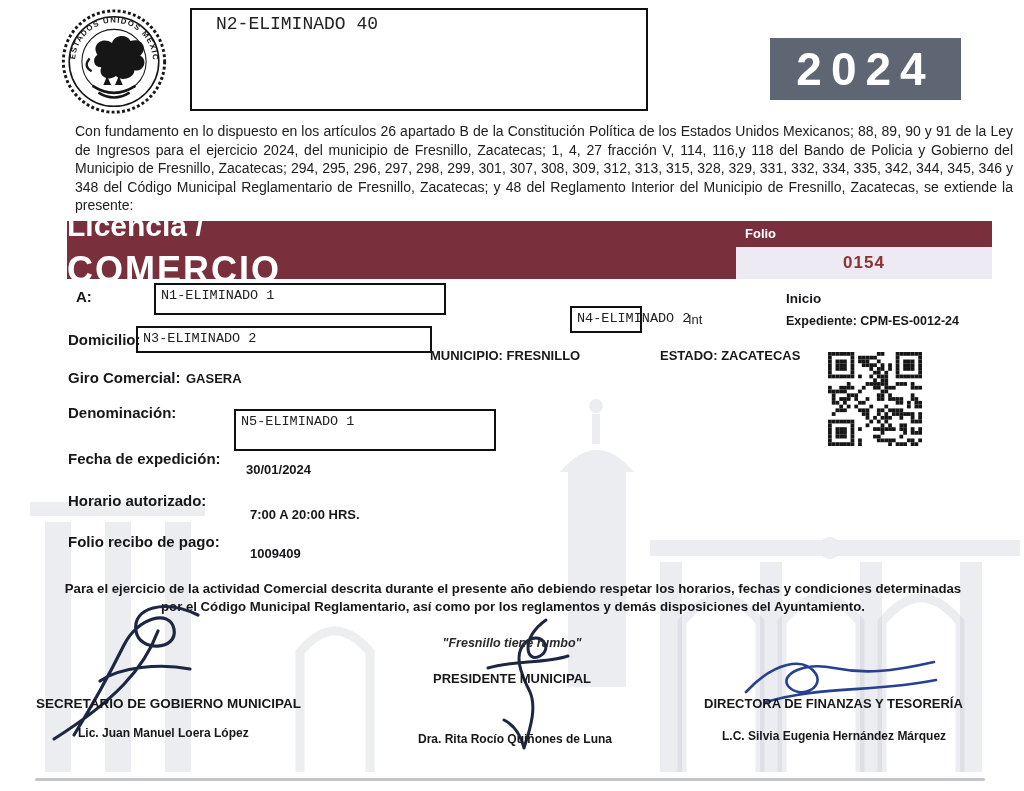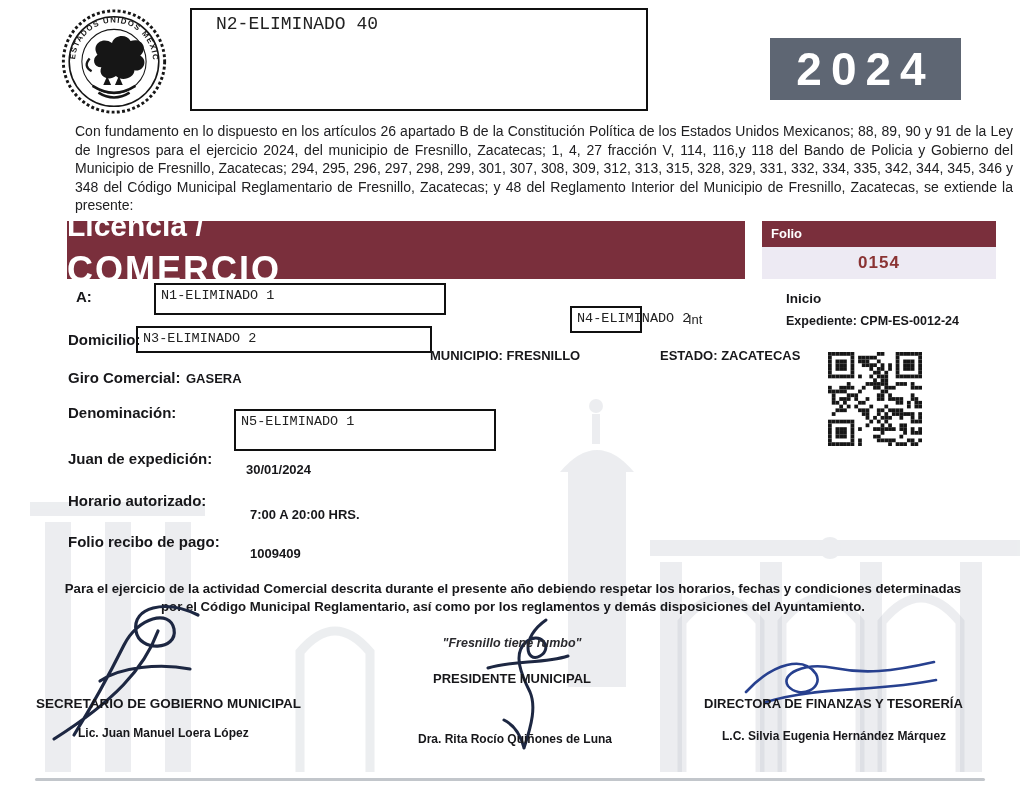--- a/index.html
+++ b/index.html
@@ -80,21 +80,21 @@
 
   <div class="abs year-badge" style="left:770px;top:38px;width:191px;height:62px;">2024</div>
 
   <div class="abs legal" style="left:75px;top:122px;width:938px;">Con fundamento en lo dispuesto en los artículos 26 apartado B de la Constitución Política de los Estados Unidos Mexicanos; 88, 89, 90 y 91 de la Ley de Ingresos para el ejercicio 2024, del municipio de Fresnillo, Zacatecas; 1, 4, 27 fracción V, 114, 116,y 118 del Bando de Policia y Gobierno del Municipio de Fresnillo, Zacatecas; 294, 295, 296, 297, 298, 299, 301, 307, 308, 309, 312, 313, 315, 328, 329, 331, 332, 334, 335, 342, 344, 345, 346 y 348 del Código Municipal Reglamentario de Fresnillo, Zacatecas; y 48 del Reglamento Interior del Municipio de Fresnillo, Zacatecas, se extiende la presente:</div>
 
   <div class="abs banner" style="left:67px;top:221px;width:678px;height:58px;flex-direction:column;">
     <span class="pre">Licencia /</span>
     <span class="main">COMERCIO</span>
   </div>
 
-  <div class="abs folio-wrap" style="left:762px;top:221px;width:234px;height:58px;">
+  <div class="abs folio-wrap" style="left:736px;top:221px;width:256px;height:58px;">
     <div class="folio-top">Folio</div>
     <div class="folio-bot">0154</div>
   </div>
 
   <div class="abs lbl" style="left:76px;top:288px;font-weight:700;">A:</div>
   <div class="abs fbox" style="left:154px;top:283px;width:292px;height:32px;">
     <div class="mono boxtext">N1-ELIMINADO 1</div>
   </div>
   <div class="abs val" style="left:786px;top:291px;font-size:13.5px;">Inicio</div>
 
@@ -397,21 +397,21 @@
         <rect x="80" y="96" width="4" height="4"></rect>
         <rect x="88" y="96" width="4" height="4"></rect>
         <rect x="92" y="96" width="4" height="4"></rect>
       </svg></div>
 
   <div class="abs lbl" style="left:68px;top:404px;">Denominación:</div>
   <div class="abs fbox" style="left:234px;top:397px;width:262px;height:42px;margin-top:12px;">
     <div class="mono boxtext">N5-ELIMINADO 1</div>
   </div>
 
-  <div class="abs lbl" style="left:68px;top:450px;">Juan de expedición:</div>
+  <div class="abs lbl" style="left:68px;top:450px;">Fecha de expedición:</div>
   <div class="abs val" style="left:246px;top:462px;">30/01/2024</div>
 
   <div class="abs lbl" style="left:68px;top:492px;">Horario autorizado:</div>
   <div class="abs val" style="left:250px;top:507px;">7:00 A 20:00 HRS.</div>
 
   <div class="abs lbl" style="left:68px;top:533px;">Folio recibo de pago:</div>
   <div class="abs val" style="left:250px;top:546px;">1009409</div>
 
   <div class="abs footer-par" style="left:55px;top:580px;width:916px;">Para el ejercicio de la actividad Comercial descrita durante el presente año debiendo respetar los horarios, fechas y condiciones determinadas por el Código Municipal Reglamentario, así como por los reglamentos y demás disposiciones del Ayuntamiento.</div>
 

